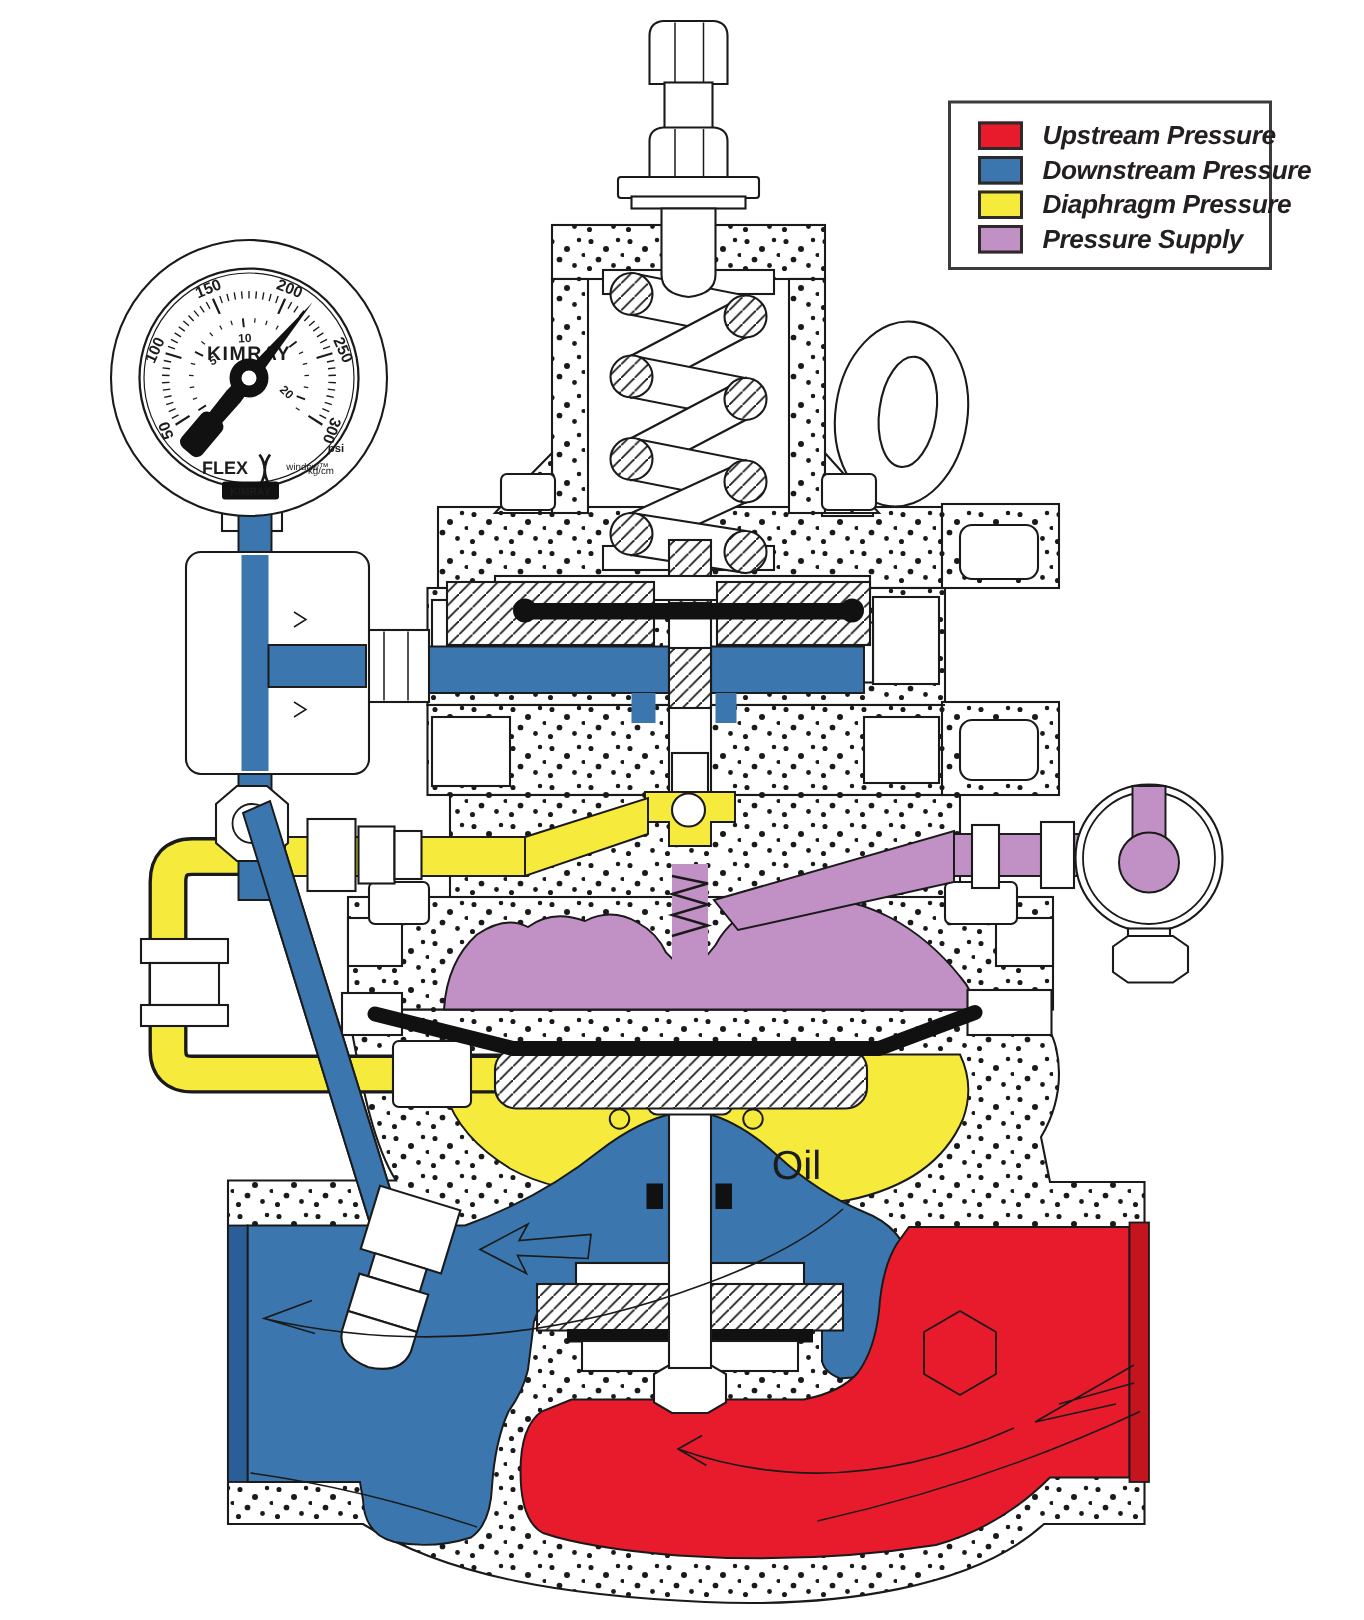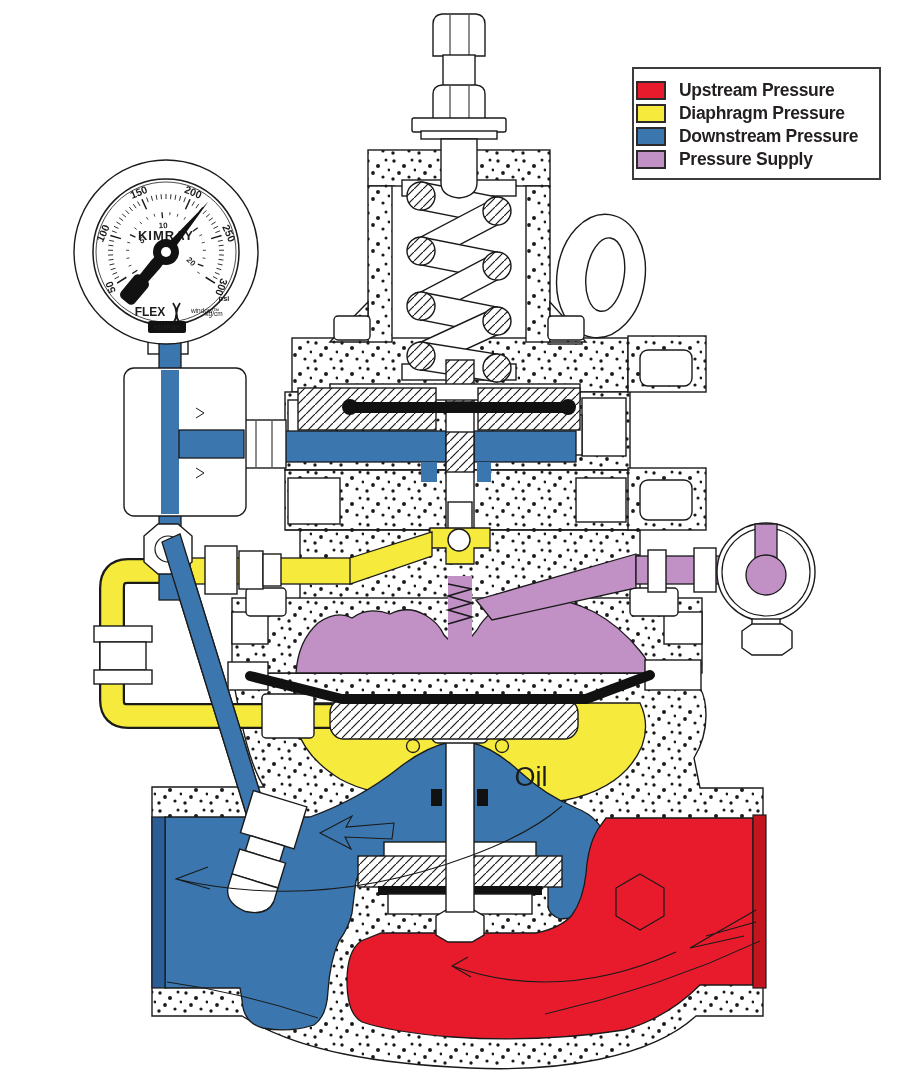--- a/index.html
+++ b/index.html
@@ -12,23 +12,23 @@
   svg{position:absolute;left:0;top:0;}
   .st{fill:url(#stip);stroke:var(--ink);stroke-width:1.4;}
   .wh{fill:#fff;stroke:var(--ink);stroke-width:1.4;}
   .ht{fill:url(#hat);stroke:var(--ink);stroke-width:1.4;}
   .bl{fill:var(--blue);} .rd{fill:var(--red);} .yl{fill:var(--yellow);} .pu{fill:var(--purple);}
   .o{stroke:var(--ink);stroke-width:1.3;}
   .ln{stroke:var(--ink);fill:none;}
   .blk{fill:#111;}
   text{font-family:"Liberation Sans",sans-serif;fill:#1c1c1c;}
   
-  #legend{position:absolute;left:632px;top:67px;width:249px;height:113px;
+  #legend{position:absolute;left:632px;top:67px;width:216px;height:113px;
           border:2px solid #3c3c3c;background:#fff;box-sizing:border-box;
-          padding:11px 0 0 2px;}
+          padding:11px 0 0 18px;font-style:italic;}
   .legend-row{display:flex;align-items:center;margin-bottom:3px;height:20px;}
   .swatch{width:30px;height:19px;border:2px solid #2e2a2b;box-sizing:border-box;
           margin-right:13px;flex:0 0 auto;}
   .legend-label{font-size:17.5px;font-weight:bold;color:#231f20;letter-spacing:-0.3px;
                 white-space:nowrap;}
 </style>
 </head>
 <body>
 
 <div id="stage">
@@ -371,26 +371,26 @@
 
 <text x="531" y="786" font-size="27" fill="#2b2b2b" text-anchor="middle">Oil</text>
 </svg>
 
 <div id="legend">
   <div class="legend-row">
     <span class="swatch" style="background: rgb(232, 27, 44);"></span>
     <span class="legend-label">Upstream Pressure</span>
   </div>
   <div class="legend-row">
+    <span class="swatch" style="background: rgb(59, 119, 174);"></span>
+    <span class="legend-label">Downstream Pressure</span>
+  </div>
+  <div class="legend-row">
     <span class="swatch" style="background: rgb(246, 234, 60);"></span>
     <span class="legend-label">Diaphragm Pressure</span>
-  </div>
-  <div class="legend-row">
-    <span class="swatch" style="background: rgb(59, 119, 174);"></span>
-    <span class="legend-label">Downstream Pressure</span>
   </div>
   <div class="legend-row">
     <span class="swatch" style="background: rgb(193, 144, 197);"></span>
     <span class="legend-label">Pressure Supply</span>
   </div>
 </div>
 
 </div>
 
 </body></html>

